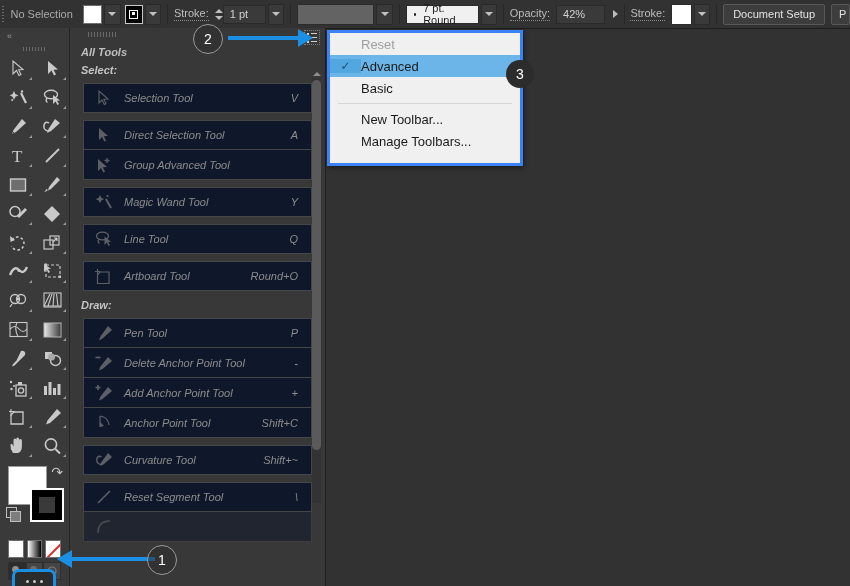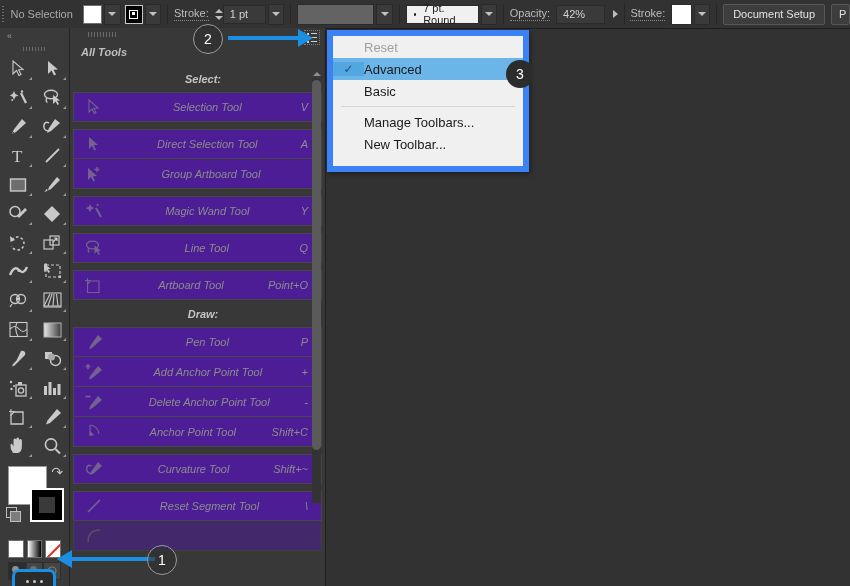--- a/index.html
+++ b/index.html
@@ -111,42 +111,42 @@
   .panel-grip{position:absolute;left:18px;top:4px;width:30px;height:5px;
       background:repeating-linear-gradient(to right,#6a6a6a 0 1px,transparent 1px 3px);}
   .list-icon{
     position:absolute;right:5px;top:2px;width:16px;height:15px;border:1px dotted #7d7d7d;
     display:flex;flex-direction:column;justify-content:center;gap:2px;padding:0 2px;box-sizing:border-box;
   }
   .list-icon b{display:flex;align-items:center;gap:2px;}
   .list-icon b u{display:block;width:2px;height:2px;background:#d0d0d0;}
   .list-icon b s{display:block;width:8px;height:1.5px;background:#d0d0d0;text-decoration:none;}
   .panel-title{padding:2px 0 6px 11px;color:#bfbfbf;font-size:11px;font-weight:bold;}
-  .panel-body{position:absolute;left:0;top:37px;width:255px;height:512px;overflow:hidden;text-align:center;}
+  .panel-body{position:absolute;left:0;top:28px;width:255px;height:512px;overflow:hidden;}
   .group-label{padding:8px 0 7px 11px;color:#c4c4c4;font-size:11px;font-weight:bold;}
   .trow{
-    height:30px;margin:0 3px;background:#4c1d95;border:1px solid #464646;
+    height:30px;margin:0 13px;background:#0f172a;border:1px solid #464646;
     display:flex;align-items:center;box-sizing:border-box;
   }
   .trow + .trow{border-top:none;}
   .tgap{height:7px;}
   .tico{width:40px;display:flex;align-items:center;justify-content:center;opacity:.62;}
   .tname{flex:1;color:#8c8c8c;font-size:11px;}
   .tkey{color:#8c8c8c;font-size:11px;padding-right:13px;}
   .scroll-track{position:absolute;right:4px;top:50px;width:9px;height:425px;background:#333;}
   .scroll-up{position:absolute;right:4px;top:41px;width:9px;height:9px;
       display:flex;align-items:center;justify-content:center;}
   .scroll-up i{width:0;height:0;border-left:4px solid transparent;border-right:4px solid transparent;
       border-bottom:4px solid #8d8d8d;}
   .scroll-thumb{position:absolute;right:4px;top:52px;width:9px;height:370px;background:#5a5a5a;border-radius:5px;}
 
   
   .menu{
     position:absolute;left:327px;top:30px;width:190px;height:130px;
-    background:#f0f0f0;border:6px solid #3b82f6;box-shadow:1px 2px 5px rgba(0,0,0,.45);
+    background:#f0f0f0;border:3px solid #3b82f6;box-shadow:1px 2px 5px rgba(0,0,0,.45);
   }
   .mi{height:22px;display:flex;align-items:center;font-size:13px;color:#1a1a1a;}
   .mi .chk{width:31px;display:flex;align-items:center;justify-content:center;color:#2b6ca3;font-size:12px;}
   .mi.disabled{color:#a0a0a0;}
   .mi.sel{background:#6bb5e8;}
   .mi.sel .chk{background:#53a7e0;color:#1e4f75;}
   .mi span.lbl{font-size:13px;}
   .mdiv{height:1px;background:#d6d6d6;margin:4px 8px 4px 8px;}
 
   
@@ -563,21 +563,21 @@
         <span class="tname">Direct Selection Tool</span>
         <span class="tkey">A</span>
       </div>
       <div class="trow">
         <span class="tico">
           <svg width="16" height="16" viewBox="0 0 16 16">
               <path d="M2 2 L2 14 L5 11 L7.3 15.5 L9 14.7 L6.8 10.3 L11 10.1 Z" fill="#8c8c8c"></path>
               <path d="M11 1 L11 6 M8.5 3.5 L13.5 3.5" stroke="#8c8c8c" stroke-width="1.3"></path>
             </svg>
         </span>
-        <span class="tname">Group Artboard Tool</span>
+        <span class="tname">Group Advanced Tool</span>
         <span class="tkey"></span>
       </div>
 
       <div class="tgap"></div>
 
       <div class="trow">
         <span class="tico">
           <svg width="17" height="16" viewBox="0 0 17 16">
               <path d="M10 5 L15 14" stroke="#8c8c8c" stroke-width="2"></path>
               <path d="M4 1 l1.3 2.8 2.8 1.3 -2.8 1.3 -1.3 2.8 -1.3 -2.8 -2.8 -1.3 2.8 -1.3 Z" fill="#8c8c8c"></path>
@@ -605,53 +605,53 @@
       <div class="tgap"></div>
 
       <div class="trow">
         <span class="tico">
           <svg width="18" height="17" viewBox="0 0 18 17">
               <path d="M5 4 h9 v11.5 h-11.5 v-8.5 Z" fill="none" stroke="#8c8c8c" stroke-width="1.2"></path>
               <path d="M2.5 1 L2.5 7 M0 3.5 L5.5 3.5" stroke="#8c8c8c" stroke-width="1.1"></path>
             </svg>
         </span>
         <span class="tname">Artboard Tool</span>
-        <span class="tkey">Point+O</span>
+        <span class="tkey">Round+O</span>
       </div>
 
       <div class="group-label">Draw:</div>
 
       <div class="trow">
         <span class="tico">
           <svg width="17" height="17" viewBox="0 0 17 17">
               <path d="M12 1 L16 5 L6.5 13.5 L3 15.5 L4.3 11.8 Z" fill="#8c8c8c"></path>
             </svg>
         </span>
         <span class="tname">Pen Tool</span>
         <span class="tkey">P</span>
+      </div>
+      <div class="trow">
+        <span class="tico">
+          <svg width="19" height="17" viewBox="0 0 19 17">
+              <path d="M13 3 L17 7 L7.5 15 L4 16.5 L5.3 12.8 Z" fill="#8c8c8c"></path>
+              <path d="M0.5 3.5 L5.5 3.5" stroke="#8c8c8c" stroke-width="1.7"></path>
+            </svg>
+        </span>
+        <span class="tname">Delete Anchor Point Tool</span>
+        <span class="tkey">-</span>
       </div>
       <div class="trow">
         <span class="tico">
           <svg width="19" height="17" viewBox="0 0 19 17">
               <path d="M13 3 L17 7 L7.5 15 L4 16.5 L5.3 12.8 Z" fill="#8c8c8c"></path>
               <path d="M3 1 L3 6 M0.5 3.5 L5.5 3.5" stroke="#8c8c8c" stroke-width="1.7"></path>
             </svg>
         </span>
         <span class="tname">Add Anchor Point Tool</span>
         <span class="tkey">+</span>
-      </div>
-      <div class="trow">
-        <span class="tico">
-          <svg width="19" height="17" viewBox="0 0 19 17">
-              <path d="M13 3 L17 7 L7.5 15 L4 16.5 L5.3 12.8 Z" fill="#8c8c8c"></path>
-              <path d="M0.5 3.5 L5.5 3.5" stroke="#8c8c8c" stroke-width="1.7"></path>
-            </svg>
-        </span>
-        <span class="tname">Delete Anchor Point Tool</span>
-        <span class="tkey">-</span>
       </div>
       <div class="trow">
         <span class="tico">
           <svg width="15" height="17" viewBox="0 0 15 17">
               <path d="M3 2 L3 13 M3 2 q8 1 9 9" fill="none" stroke="#8c8c8c" stroke-width="1.2"></path>
               <path d="M3 13 L7 12 L3 8 Z" fill="#8c8c8c"></path>
             </svg>
         </span>
         <span class="tname">Anchor Point Tool</span>
         <span class="tkey">Shift+C</span>
@@ -710,25 +710,25 @@
       <span class="chk">✓</span>
       <span class="lbl">Advanced</span>
     </div>
     <div class="mi">
       <span class="chk"></span>
       <span class="lbl">Basic</span>
     </div>
     <div class="mdiv"></div>
     <div class="mi">
       <span class="chk"></span>
-      <span class="lbl">Manage Toolbars...</span>
+      <span class="lbl">New Toolbar...</span>
     </div>
     <div class="mi">
       <span class="chk"></span>
-      <span class="lbl">New Toolbar...</span>
+      <span class="lbl">Manage Toolbars...</span>
     </div>
   </div>
 
   <div class="ann-line" style="left:70px;top:557px;width:85px;"></div>
   <div class="ann-head left" style="left:57px;top:550px;"></div>
   <div class="marker hollow" style="left:147px;top:545px;">1</div>
 
   <div class="ann-line" style="left:228px;top:36px;width:72px;"></div>
   <div class="ann-head right" style="left:298px;top:29px;"></div>
   <div class="marker hollow" style="left:193px;top:24px;">2</div>

